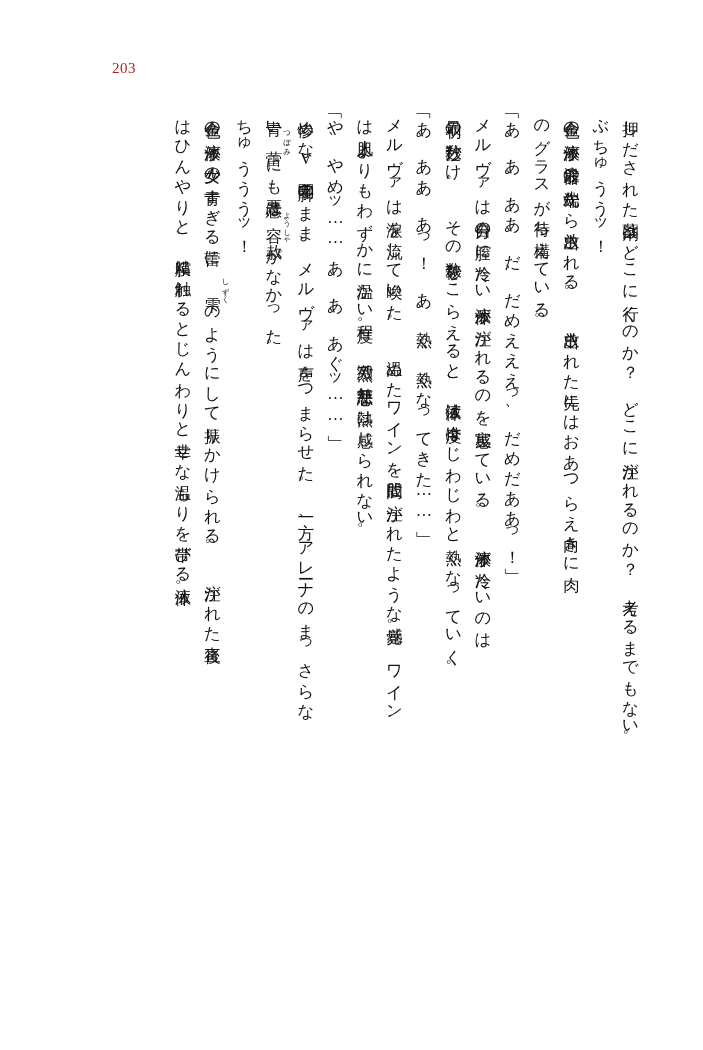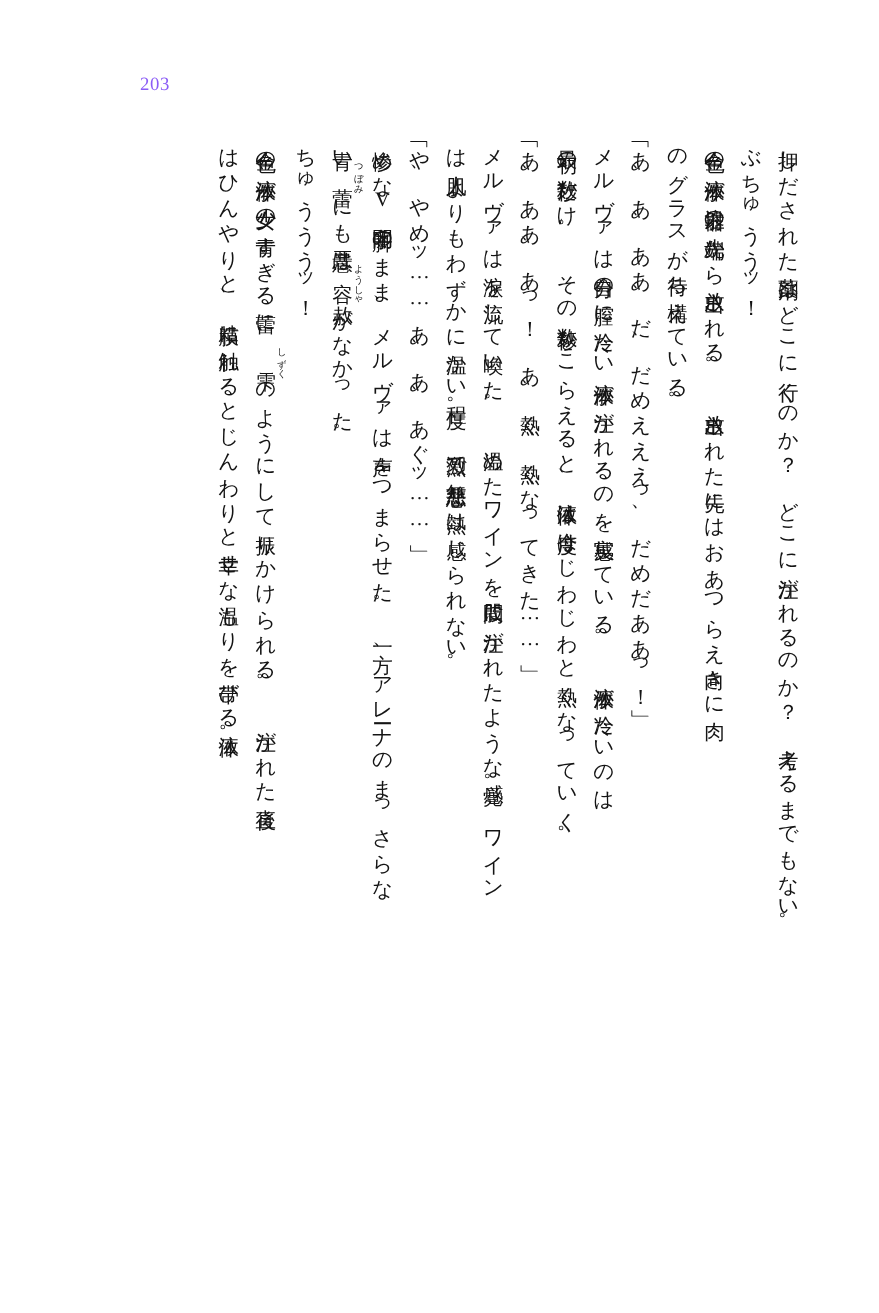--- a/index.html
+++ b/index.html
@@ -20,21 +20,21 @@
     position: absolute;
     inset: 0;
   }
 
   .page-number {
     position: absolute;
     top: 60px;
     left: 112px;
     font-size: 15px;
     letter-spacing: 0.5px;
-    color: #8b5cf6;
+    color: #b91c1c;
     font-family: "Liberation Serif", "DejaVu Serif", serif;
   }
 
   .text-block {
     position: absolute;
     top: 108px;
     right: 58px;
     left: 80px;
     bottom: 58px;
     display: flex;

